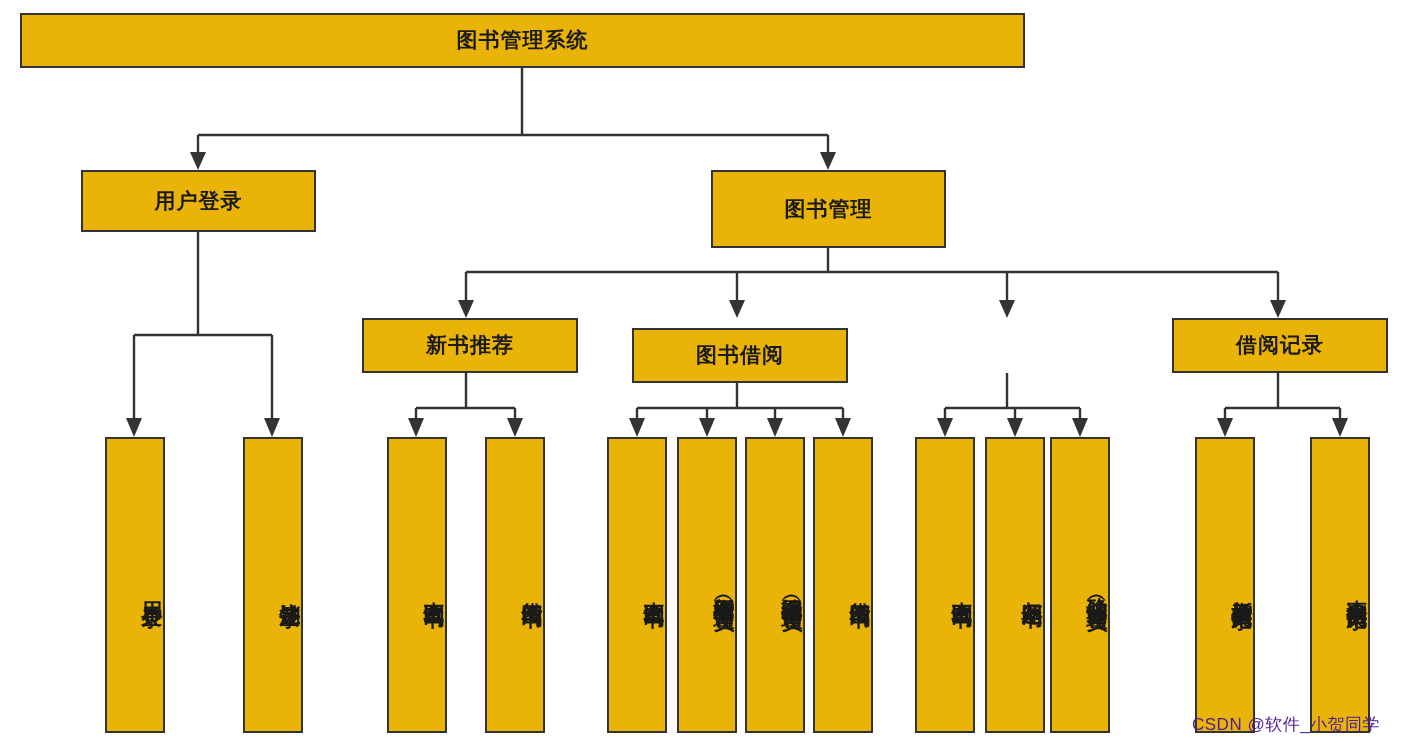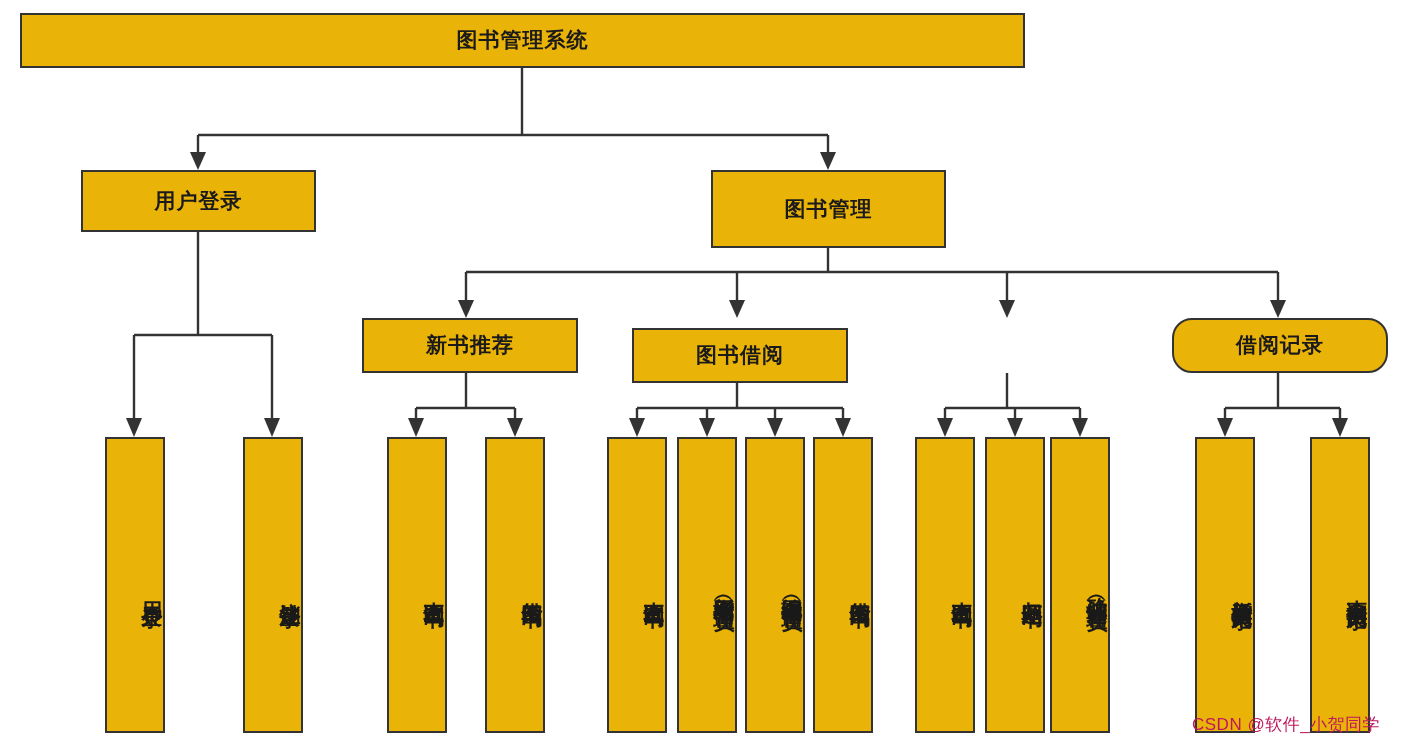--- a/index.html
+++ b/index.html
@@ -38,21 +38,21 @@
     justify-content:center;
   }
   .node .lbl{
     display:block;
     line-height:1.08;
     white-space:nowrap;
   }
   .watermark{
     position:absolute;
     font-size:17px;
-    color:#be185d;
+    color:#4c1d95;
     white-space:nowrap;
     letter-spacing:0.5px;
   }
   svg.links{
     position:absolute;left:0;top:0;
     width:1405px;height:747px;
     pointer-events:none;
   }
   svg.links line, svg.links path{
     stroke:#333333;stroke-width:2.4;fill:none;
@@ -136,21 +136,21 @@
   <div class="node horiz" style="left:711px;top:170px;width:235px;height:78px;">
     <span class="lbl">图书管理</span>
   </div>
 
   <div class="node horiz" style="left:362px;top:318px;width:216px;height:55px;">
     <span class="lbl">新书推荐</span>
   </div>
   <div class="node horiz" style="left:632px;top:318px;width:216px;height:55px;margin-top:10px;">
     <span class="lbl">图书借阅</span>
   </div>
-  <div class="node horiz" style="left:1172px;top:318px;width:216px;height:55px;border-radius:20px;">
+  <div class="node horiz" style="left:1172px;top:318px;width:216px;height:55px;">
     <span class="lbl">借阅记录</span>
   </div>
 
   <div class="node vert" style="left:105px;top:437px;width:60px;height:296px;">
     <span class="lbl">用户登录</span>
   </div>
   <div class="node vert" style="left:243px;top:437px;width:60px;height:296px;">
     <span class="lbl">注销登录</span>
   </div>
   <div class="node vert" style="left:387px;top:437px;width:60px;height:296px;">

